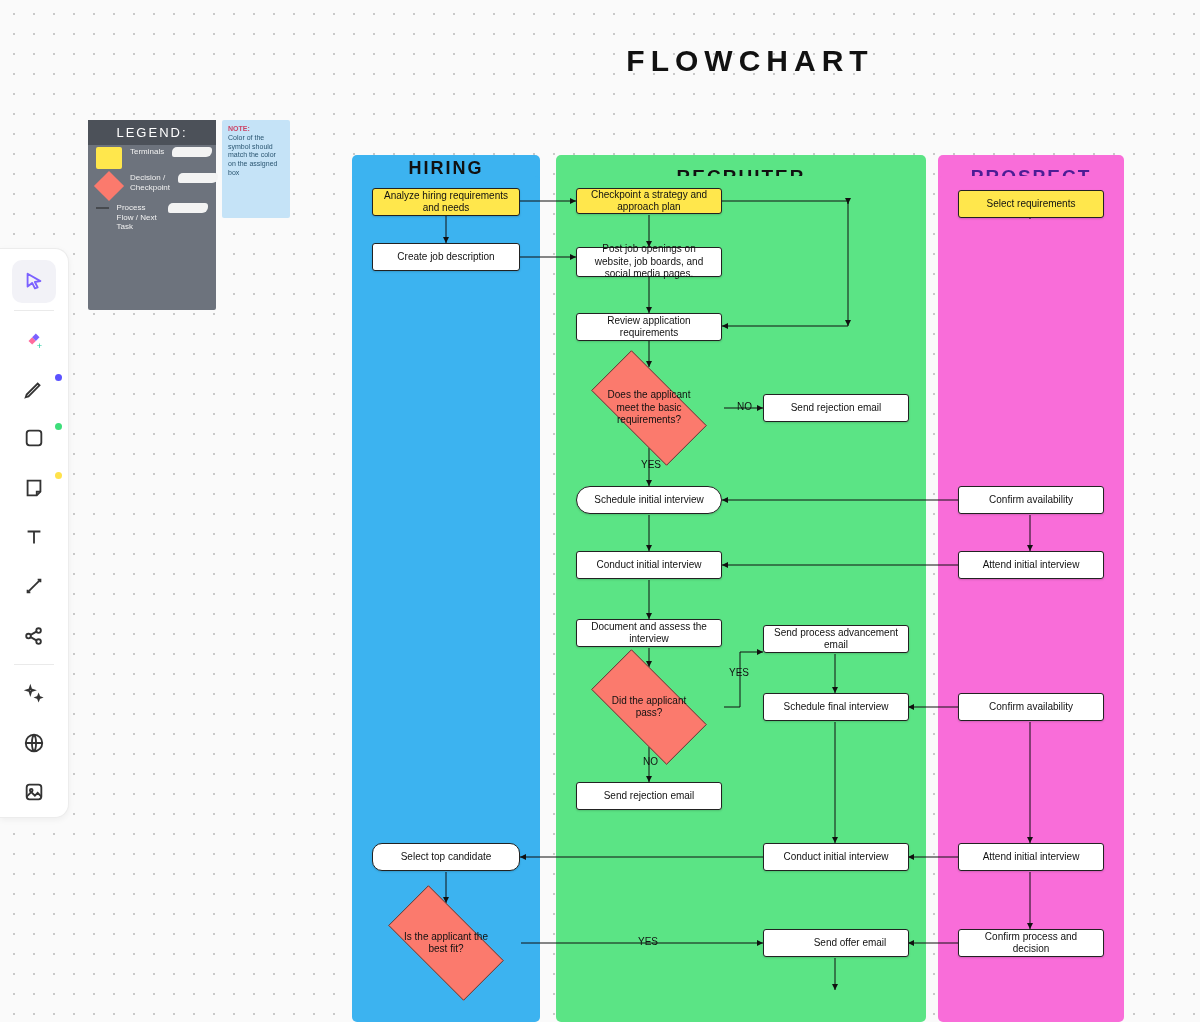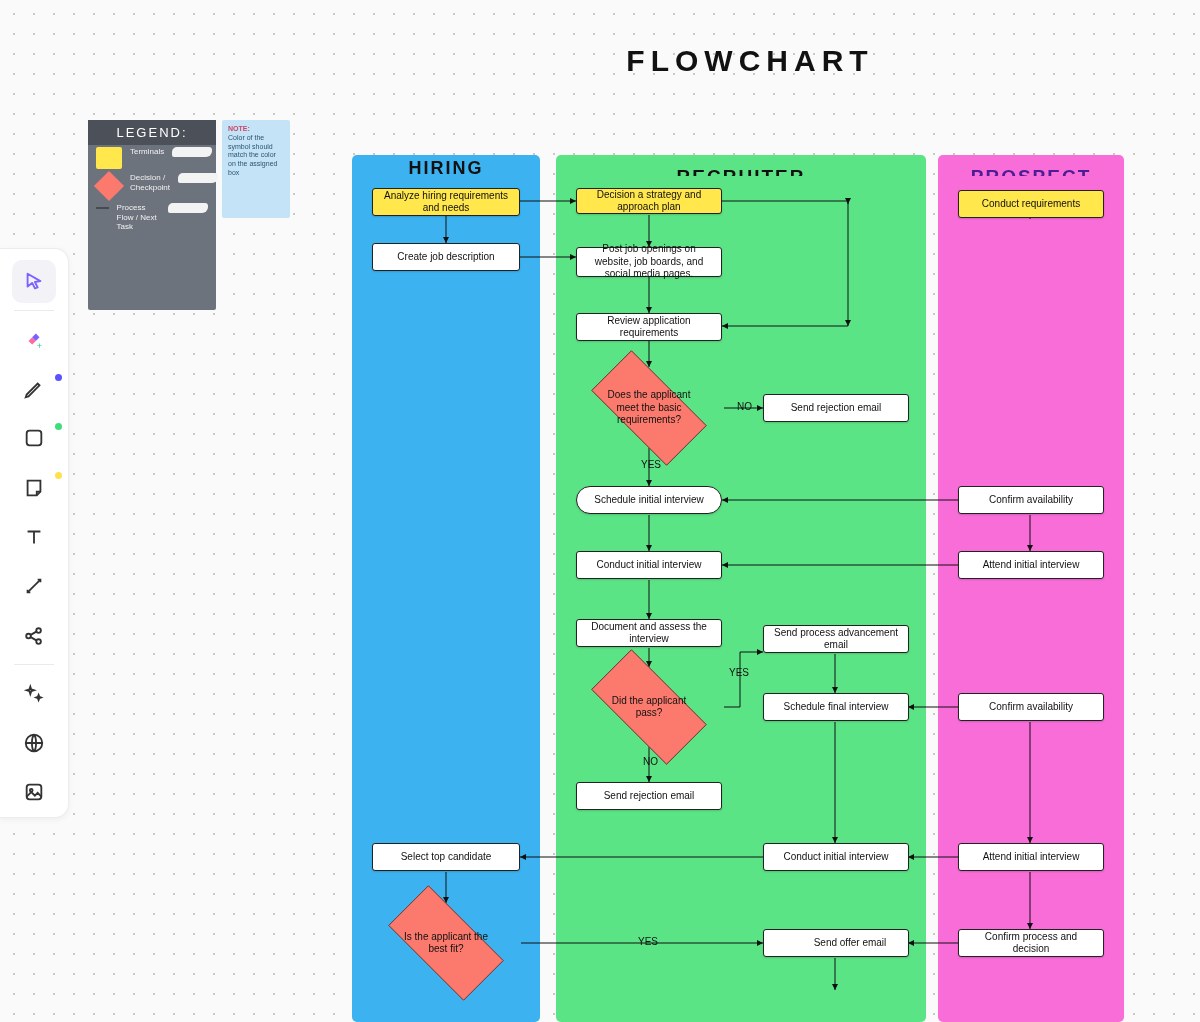--- a/index.html
+++ b/index.html
@@ -240,30 +240,30 @@
       <path d="M958 204 H 930" style="display:none"></path>
     </g>
   </svg>
 
   <div class="box term" style="left:372px; top:188px; width:148px; height:28px;">
     <span>Analyze hiring requirements and needs</span>
     </div>
   <div class="box" style="left:372px; top:243px; width:148px; height:28px;">
     <span>Create job description</span>
     </div>
-  <div class="box" style="left:372px; top:843px; width:148px; height:28px;">
+  <div class="box" style="left:372px; top:843px; width:148px; height:28px;border-radius:10px;">
     <span>Select top candidate</span>
     </div>
   <div class="diamond" style="left:371px; top:903px;">
     <div class="d"></div>
     <div class="t">Is the applicant the best fit?</div>
     </div>
 
   <div class="box term" style="left:576px; top:188px; width:146px; height:26px;">
-    <span>Decision a strategy and approach plan</span>
+    <span>Checkpoint a strategy and approach plan</span>
     </div>
   <div class="box" style="left:576px; top:247px; width:146px; height:30px;">
     <span>Post job openings on website, job boards, and social media pages.</span>
     </div>
   <div class="box" style="left:576px; top:313px; width:146px; height:28px;">
     <span>Review application requirements</span>
     </div>
   <div class="diamond" style="left:574px; top:368px;">
     <div class="d"></div>
     <div class="t">Does the applicant meet the basic requirements?</div>
@@ -294,21 +294,21 @@
     <span>Schedule final interview</span>
     </div>
   <div class="box" style="left:763px; top:843px; width:146px; height:28px;">
     <span>Conduct initial interview</span>
     </div>
   <div class="box" style="left:763px; top:929px; width:146px; height:28px;padding-left:36px;">
     <span>Send offer email</span>
     </div>
 
   <div class="box term" style="left:958px; top:190px; width:146px; height:28px;">
-    <span>Conduct requirements</span>
+    <span>Select requirements</span>
     </div>
   <div class="box" style="left:958px; top:486px; width:146px; height:28px;">
     <span>Confirm availability</span>
     </div>
   <div class="box" style="left:958px; top:551px; width:146px; height:28px;">
     <span>Attend initial interview</span>
     </div>
   <div class="box" style="left:958px; top:693px; width:146px; height:28px;">
     <span>Confirm availability</span>
     </div>

